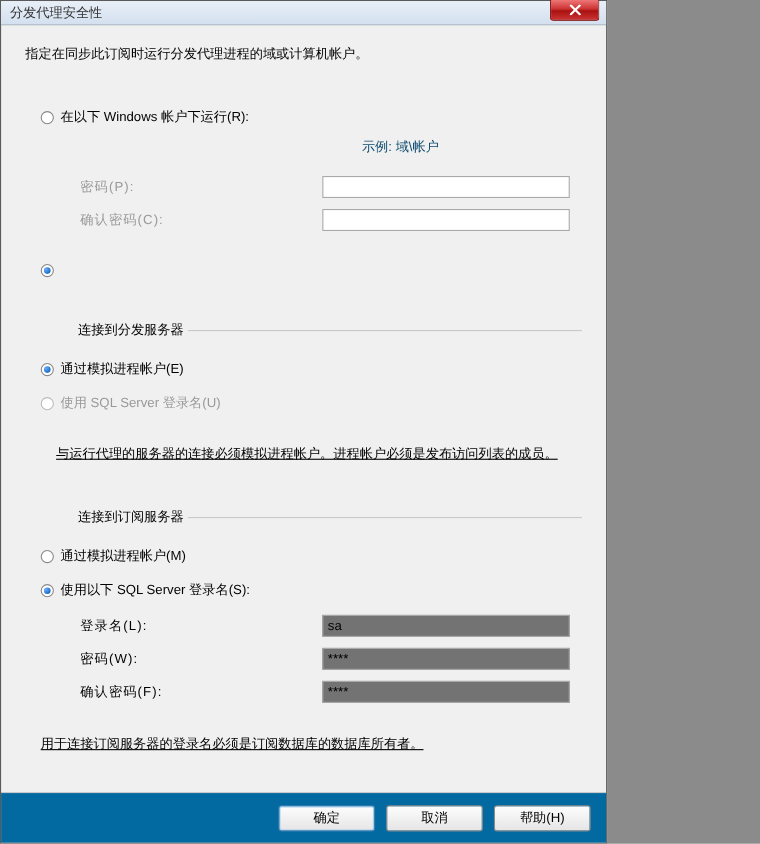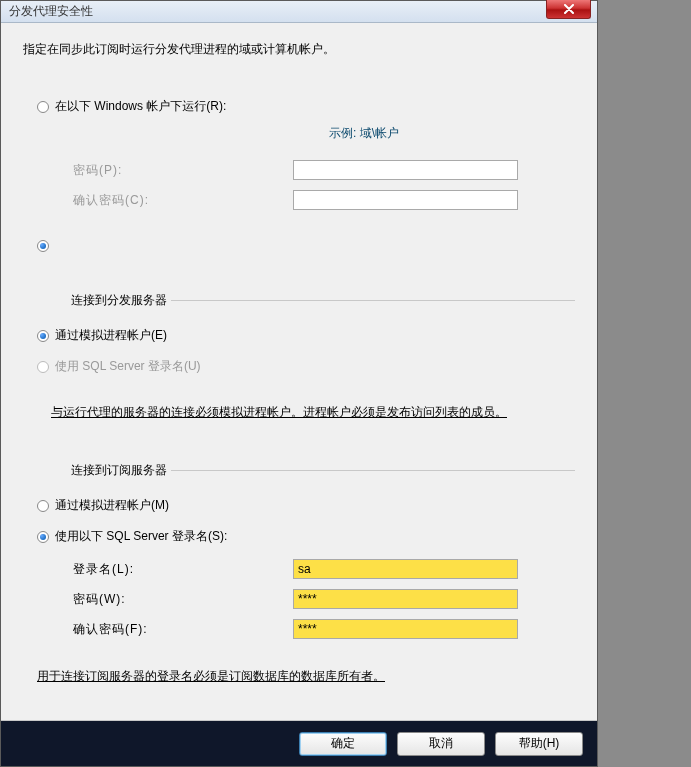--- a/index.html
+++ b/index.html
@@ -5,21 +5,21 @@
   * { box-sizing: border-box; }
   body {
     margin: 0;
     font-family: "SimSun", "宋体", sans-serif;
     font-size: 12px;
     background: #8b8b8b;
     width: 691px;
     height: 767px;
   }
   .window {
-    width: 598px;
+    width: 552px;
     height: 767px;
     background: #f0f0f0;
     border: 1px solid #5a5a5a;
     position: relative;
   }
   .titlebar {
     height: 22px;
     background: linear-gradient(#e8eff7, #d4e0ef);
     border-bottom: 1px solid #aab8c8;
     display: flex;
@@ -83,21 +83,21 @@
   .field-label {
     width: 220px;
     color: #999;
     letter-spacing: 1px;
   }
   .field-label.enabled { color: #000; }
   .text-input {
     width: 225px;
     height: 20px;
     border: 1px solid #a9a9a9;
-    background: #fde047;
+    background: #737373;
     padding: 1px 4px;
     font-family: inherit;
     font-size: 12px;
   }
   .text-input:disabled {
     background: #fff;
     color: #999;
   }
   .example-row {
     padding-left: 292px;
@@ -135,21 +135,21 @@
   .button-bar {
     position: absolute;
     bottom: 0; left: 0; right: 0;
     border-top: 1px solid #c8c8c8;
     height: 46px;
     display: flex;
     justify-content: flex-end;
     align-items: center;
     gap: 10px;
     padding-right: 14px;
-    background: #0f172a;
+    background: #0369a1;
   }
   .btn {
     width: 88px;
     height: 24px;
     border: 1px solid #8a8a8a;
     border-radius: 3px;
     background: linear-gradient(#fdfdfd, #e5e5e5);
     font-family: inherit;
     font-size: 12px;
     cursor: pointer;

